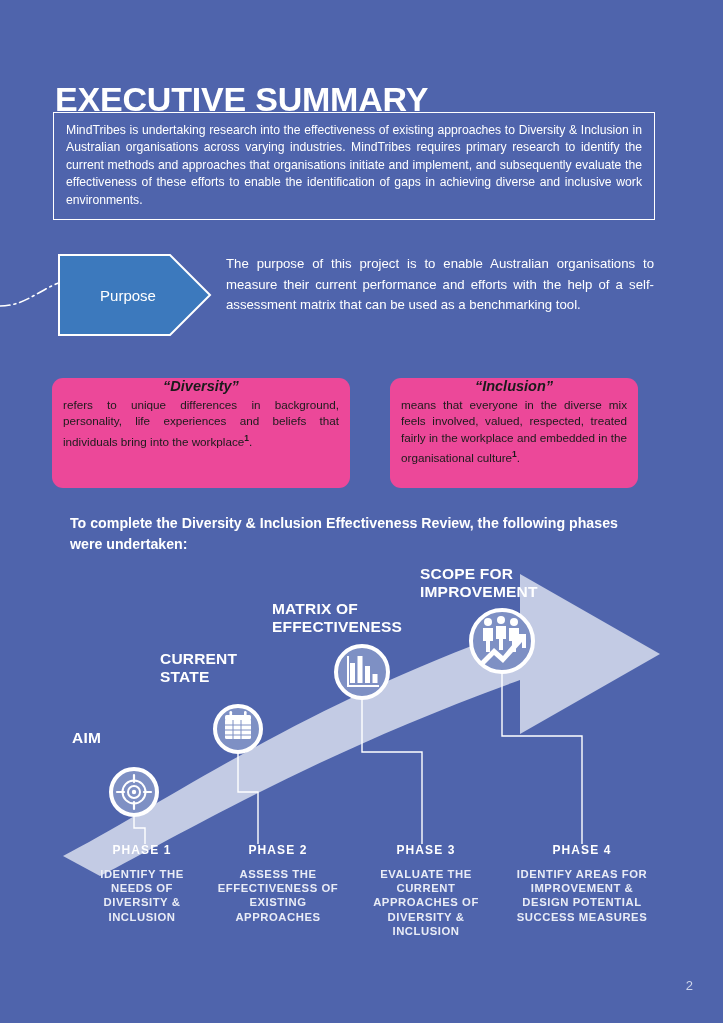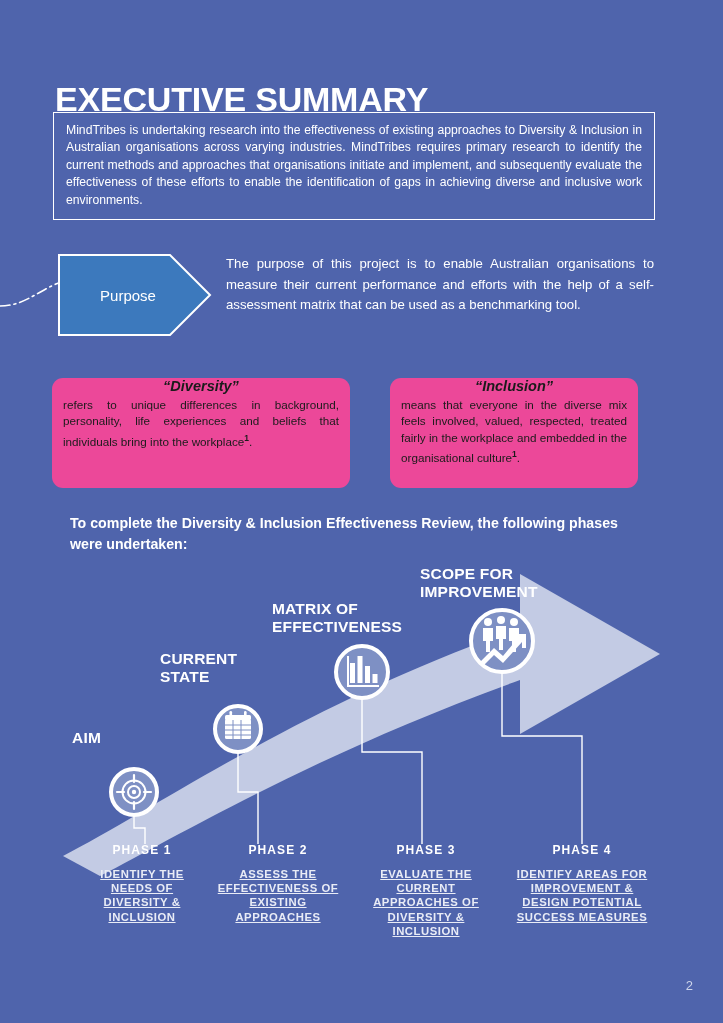--- a/index.html
+++ b/index.html
@@ -83,21 +83,21 @@
     position:absolute;color:#ffffff;font-weight:bold;
     text-align:left;line-height:18px;letter-spacing:.2px;
   }
   .stage-title.t1{left:72px;top:729px;width:80px;font-size:15.5px;}
   .stage-title.t2{left:160px;top:650px;width:118px;font-size:15.5px;}
   .stage-title.t3{left:272px;top:600px;width:148px;font-size:15.5px;}
   .stage-title.t4{left:420px;top:565px;width:160px;font-size:15.5px;}
 
   .phase-col{position:absolute;top:843px;text-align:center;color:#ffffff;}
   .phase-name{font-size:12px;font-weight:bold;letter-spacing:1.1px;margin:0 0 10px 0;}
-  .phase-desc{font-size:11.3px;font-weight:bold;letter-spacing:.55px;line-height:14.2px;margin:4px;color:#e9ecf6;text-decoration:underline;}
+  .phase-desc{font-size:11.3px;font-weight:bold;letter-spacing:.55px;line-height:14.2px;margin:4px;color:#e9ecf6;}
 
   .phase-col.c1{left:78px;width:128px;}
   .phase-col.c2{left:212px;width:132px;}
   .phase-col.c3{left:356px;width:140px;}
   .phase-col.c4{left:502px;width:160px;}
 
   
   .page-number{
     position:absolute;right:30px;bottom:30px;
     font-size:13px;color:#cdd5ea;

